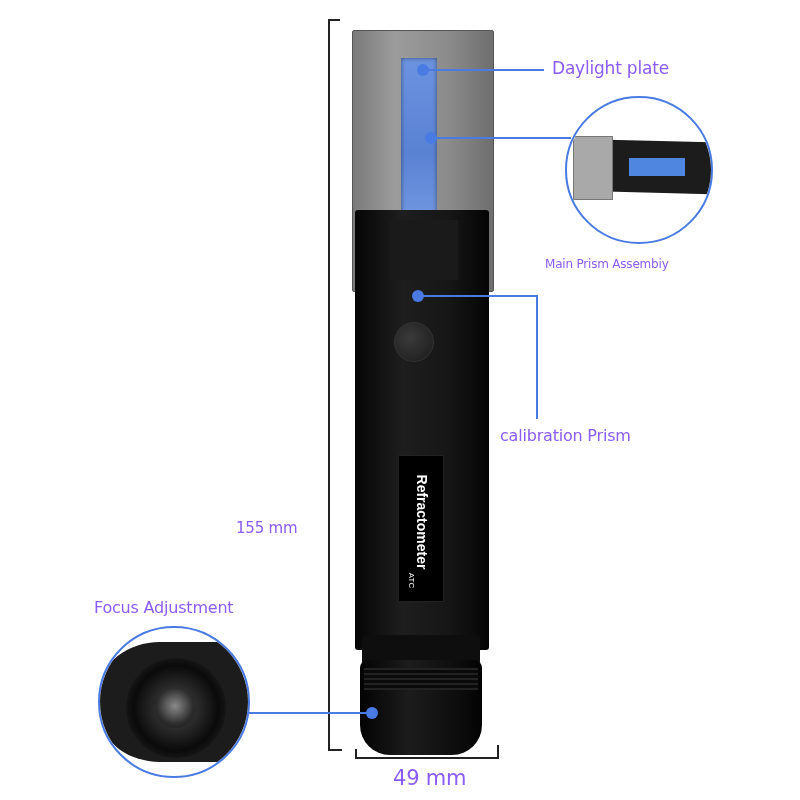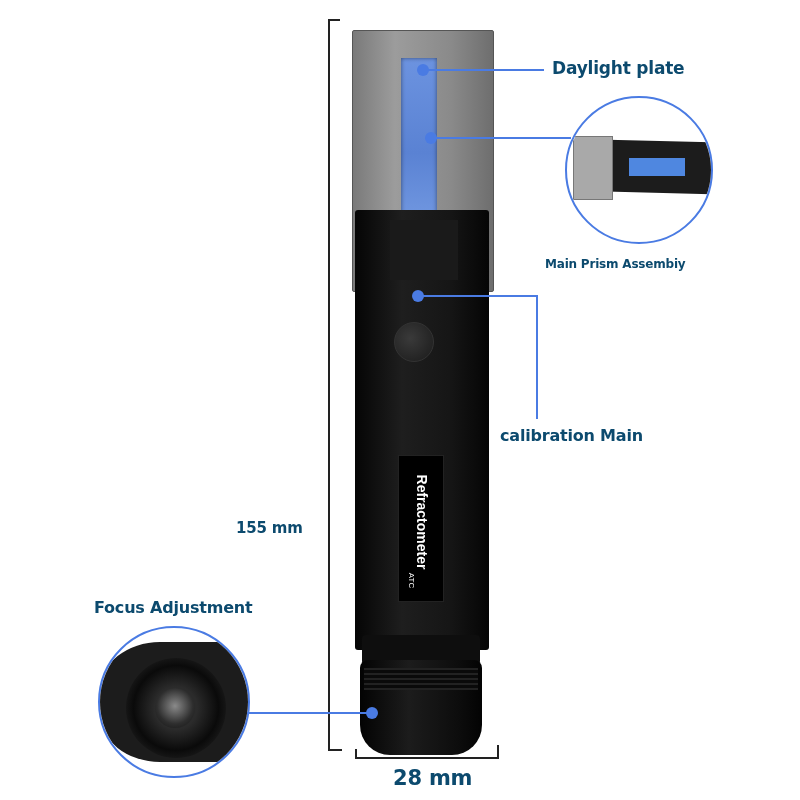--- a/index.html
+++ b/index.html
@@ -1,34 +1,34 @@
 <!DOCTYPE html>
 <html><head>
 <meta charset="utf-8">
 <style>
   html,body{margin:0;padding:0;background:#fff;}
   body{width:800px;height:800px;position:relative;overflow:hidden;font-family:"DejaVu Sans","Liberation Sans",sans-serif;}
   .abs{position:absolute;}
-  .label{color:#0c4a6e;font-weight:bold;white-space:nowrap;letter-spacing:-0.2px;}
+  .label{color:#8b5cf6;font-weight:normal;white-space:nowrap;letter-spacing:-0.2px;}
   .dot{width:12px;height:12px;border-radius:50%;background:#4a7be3;position:absolute;}
   .line{position:absolute;background:#4a7be3;}
   .dim{position:absolute;background:#222;}
 </style>
 </head>
 <body>
 
 <div class="dim" style="left:328px;top:19px;width:2px;height:731px;"></div>
 <div class="dim" style="left:328px;top:19px;width:12px;height:2px;"></div>
 <div class="dim" style="left:328px;top:749px;width:14px;height:2px;"></div>
 <div class="abs label" style="left:236px;top:519px;font-size:15px;">155 mm</div>
 
 <div class="dim" style="left:356px;top:757px;width:143px;height:2px;"></div>
 <div class="dim" style="left:355px;top:749px;width:2px;height:10px;"></div>
 <div class="dim" style="left:497px;top:745px;width:2px;height:13px;"></div>
-<div class="abs label" style="left:393px;top:766px;font-size:21px;">28 mm</div>
+<div class="abs label" style="left:393px;top:766px;font-size:21px;">49 mm</div>
 
 <div class="abs" style="left:340px;top:20px;width:170px;height:740px;">
 
   <div class="abs" style="left:12px;top:10px;width:140px;height:260px;background:linear-gradient(90deg,#7a7a7a,#9c9c9c 30%,#8a8a8a 70%,#6e6e6e);border:1px solid #555;border-radius:2px;">
     <div class="abs" style="left:48px;top:27px;width:36px;height:190px;background:linear-gradient(180deg,#6c93e0,#5a82d3 50%,#7aa0e6);box-shadow:inset 0 0 4px rgba(0,0,0,.5);"></div>
   </div>
 
   <div class="abs" style="left:20px;top:190px;width:30px;height:62px;background:#9a9a9a;border:1px solid #666;"></div>
   <div class="abs" style="left:105px;top:190px;width:30px;height:62px;background:#9a9a9a;border:1px solid #666;"></div>
 
@@ -57,21 +57,21 @@
 <div class="abs" style="left:565px;top:96px;width:144px;height:144px;border:2px solid #4a7be3;border-radius:50%;overflow:hidden;background:#fff;">
   <div class="abs" style="left:30px;top:43px;width:124px;height:52px;background:#1c1c1c;transform:rotate(1.5deg);"></div>
   <div class="abs" style="left:6px;top:38px;width:38px;height:62px;background:#a9a9a9;border:1px solid #777;"></div>
   <div class="abs" style="left:62px;top:60px;width:56px;height:18px;background:#4f87e0;"></div>
 </div>
 <div class="abs label" style="left:545px;top:257px;font-size:12px;">Main Prism Assembiy</div>
 
 <div class="dot" style="left:412px;top:290px;"></div>
 <div class="line" style="left:418px;top:295px;width:120px;height:2px;"></div>
 <div class="line" style="left:536px;top:295px;width:2px;height:124px;"></div>
-<div class="abs label" style="left:500px;top:426px;font-size:16px;">calibration Main</div>
+<div class="abs label" style="left:500px;top:426px;font-size:16px;">calibration Prism</div>
 
 <div class="abs label" style="left:94px;top:598px;font-size:16px;text-align:right;">Focus Adjustment</div>
 <div class="abs" style="left:98px;top:626px;width:148px;height:148px;border:2px solid #4a7be3;border-radius:50%;overflow:hidden;background:#fff;">
   <div class="abs" style="left:0px;top:14px;width:150px;height:120px;background:#1c1c1c;border-radius:40% 20% 20% 40%;"></div>
   <div class="abs" style="left:26px;top:30px;width:100px;height:100px;border-radius:50%;background:radial-gradient(circle,#2b2b2b 30%,#0a0a0a 60%,#1a1a1a 75%,#050505);"></div>
   <div class="abs" style="left:55px;top:60px;width:40px;height:40px;border-radius:50%;background:radial-gradient(circle at 50% 45%,#8a8a8a,#2e2e2e 60%,#111);"></div>
 </div>
 <div class="line" style="left:247px;top:712px;width:125px;height:2px;"></div>
 <div class="dot" style="left:366px;top:707px;"></div>
 

